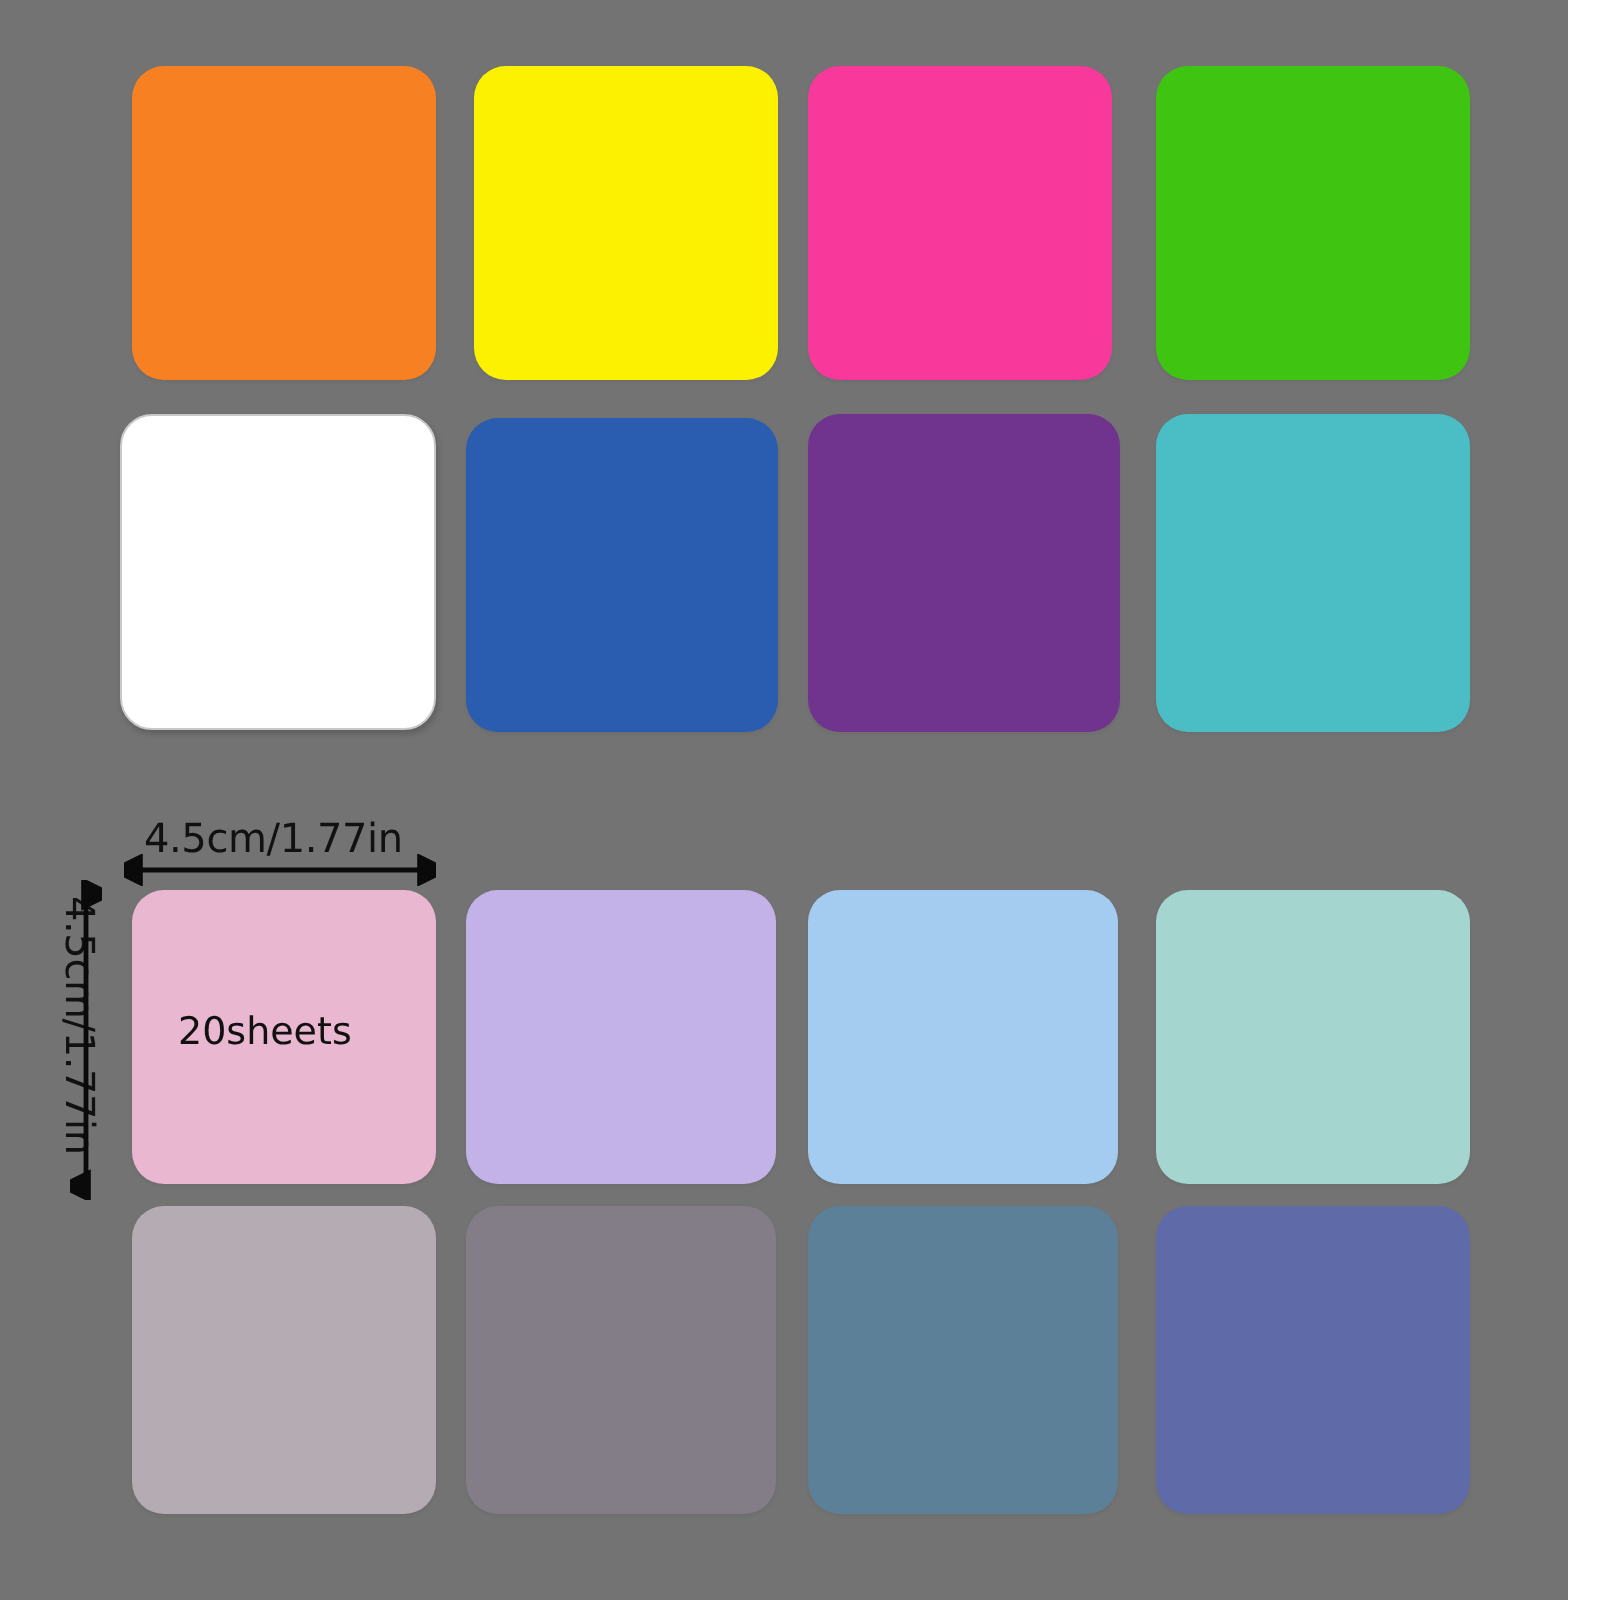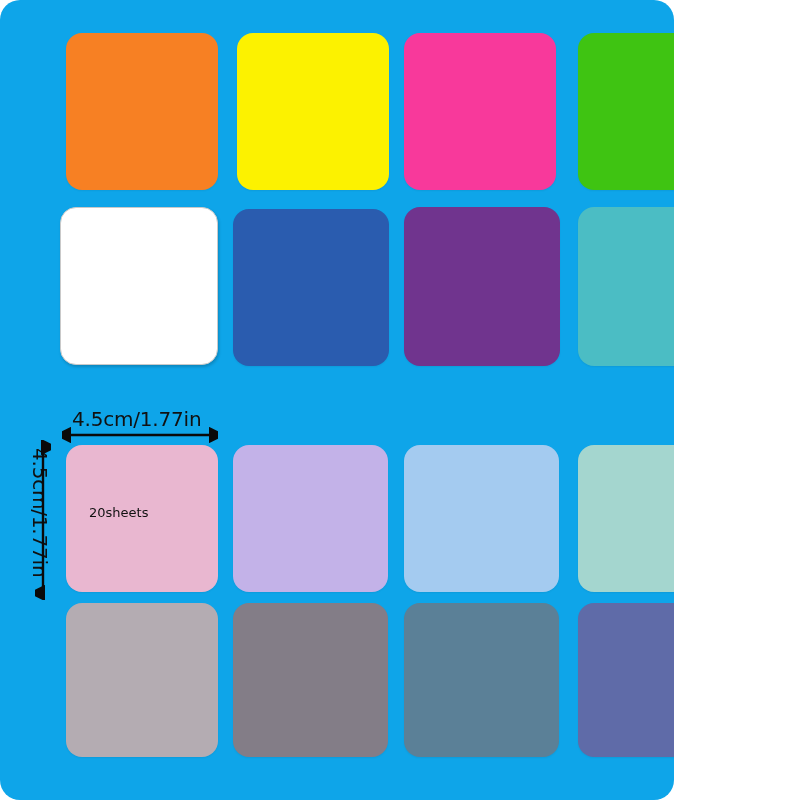--- a/index.html
+++ b/index.html
@@ -52,30 +52,30 @@
     letter-spacing: -0.2px;
     font-family: "DejaVu Sans", sans-serif;
     writing-mode: vertical-rl;
     text-orientation: mixed;
   }
   .dim-arrow {
     position: absolute;
   }
   .tile-caption {
     position: absolute;
-    font-size: 13px;
+    font-size: 19px;
     color: #111111;
     white-space: nowrap;
     font-family: "DejaVu Sans", sans-serif;
   }
 </style>
 </head>
 <body>
 
-<div id="page" style="background: #0ea5e9; width: 674px; height: 800px; border-radius: 20px;">
+<div id="page" style="background: #737373; width: 784px; height: 800px;">
 
   <div>
 
     <div class="swatch shadowed" style="left: 66px; top: 33px; width: 152px; height: 157px; background-color: rgb(247, 128, 35);"></div>
     <div class="swatch shadowed" style="left: 237px; top: 33px; width: 152px; height: 157px; background-color: rgb(252, 242, 0);"></div>
     <div class="swatch shadowed" style="left: 404px; top: 33px; width: 152px; height: 157px; background-color: rgb(248, 57, 155);"></div>
     <div class="swatch shadowed" style="left: 578px; top: 33px; width: 157px; height: 157px; background-color: rgb(63, 196, 18);"></div>
 
     <div class="swatch outlined" style="left: 60px; top: 207px; width: 158px; height: 158px; background-color: rgb(255, 255, 255);"></div>
     <div class="swatch shadowed" style="left: 233px; top: 209px; width: 156px; height: 157px; background-color: rgb(42, 92, 175);"></div>

